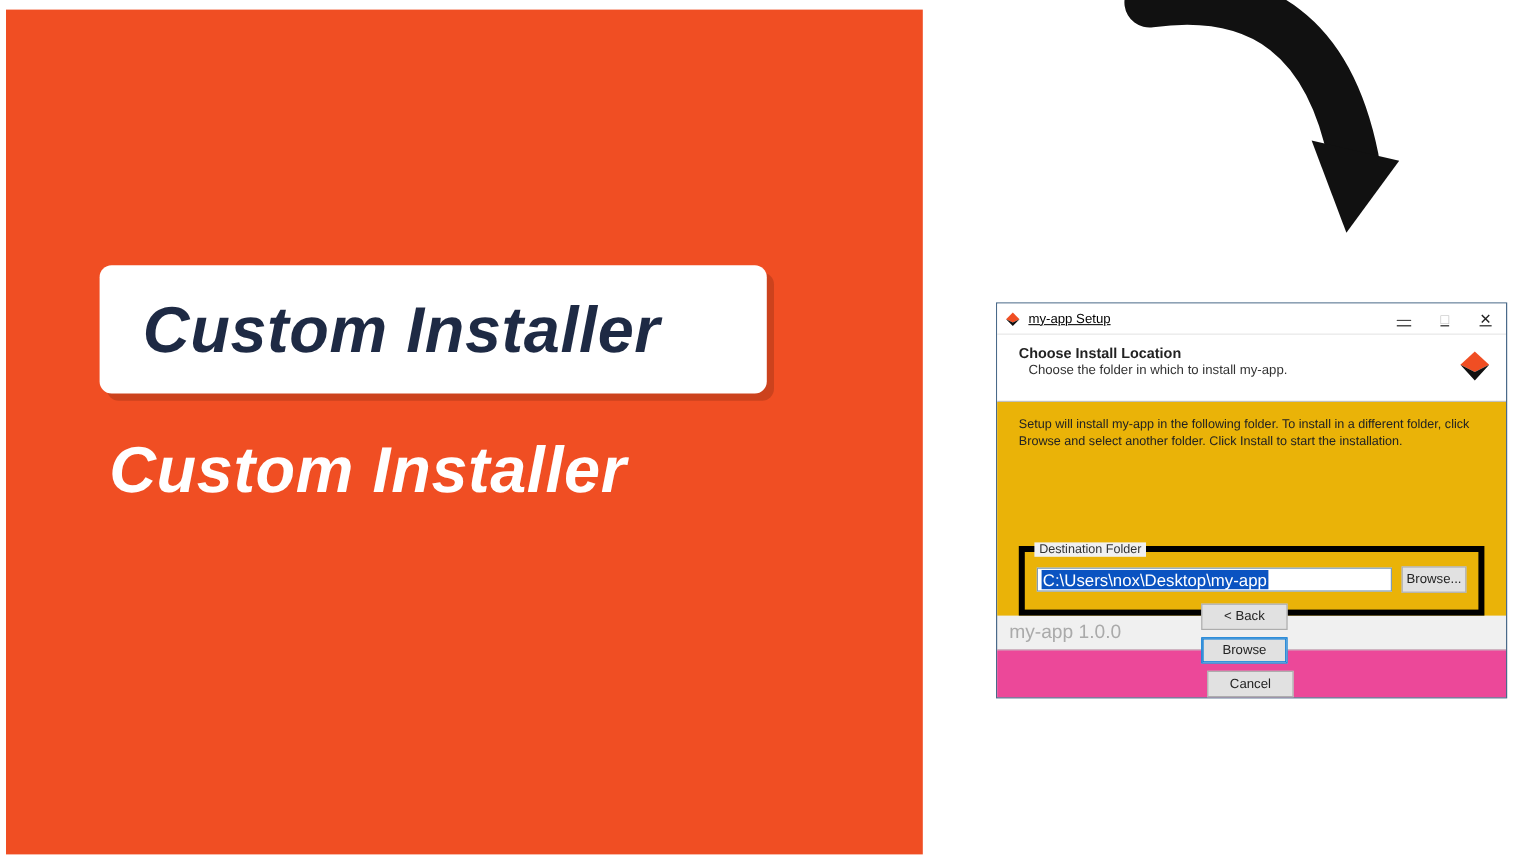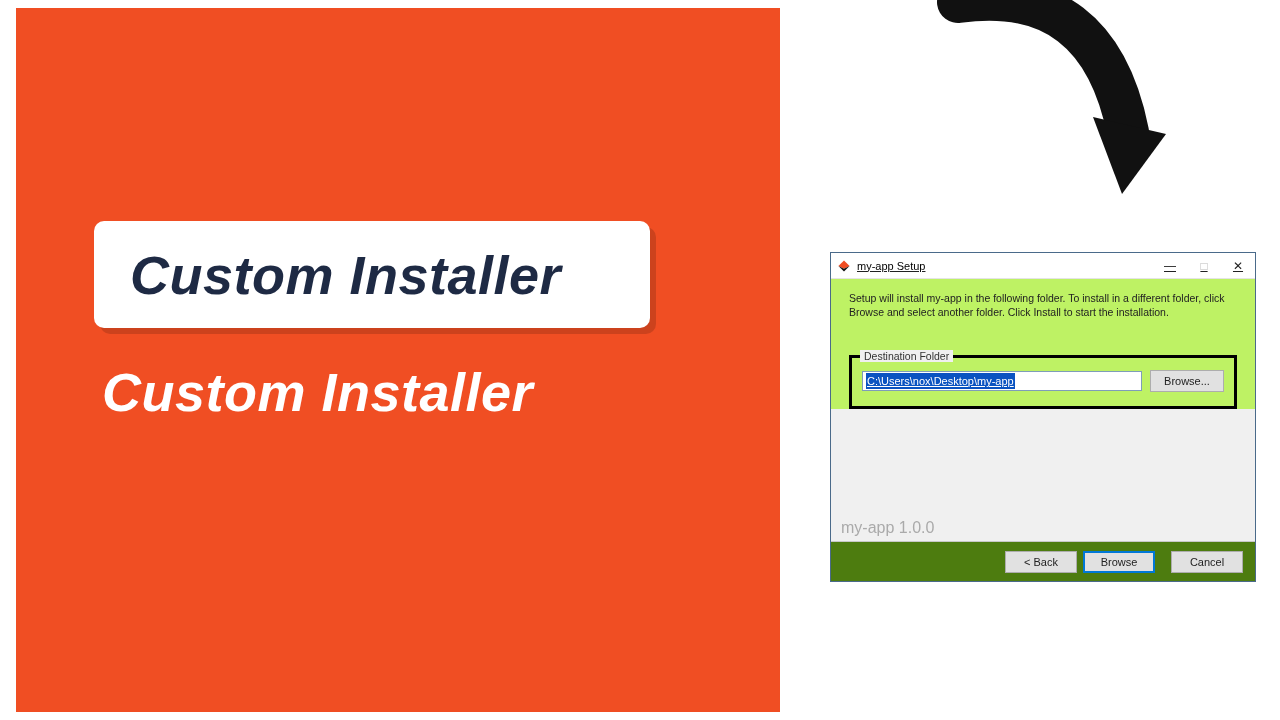--- a/index.html
+++ b/index.html
@@ -6,21 +6,21 @@
   body {
     width: 1280px;
     height: 720px;
     font-family: -apple-system, "Segoe UI", Arial, sans-serif;
     background: #fff;
     overflow: hidden;
     position: relative;
   }
   .left-panel {
     position: absolute;
-    left: 16px;
+    left: 5px;
     top: 8px;
     width: 764px;
     height: 704px;
     background: #f04e23;
   }
   .title-card {
     position: absolute;
     left: 78px;
     top: 213px;
     width: 556px;
@@ -126,31 +126,31 @@
   .dlg-header-icon {
     position: absolute;
     right: 12px;
     top: 12px;
     width: 28px;
     height: 28px;
   }
 
   .dlg-body {
     padding: 12px 18px 0 18px;
-    background: #bef264;
+    background: #eab308;
   }
   .dlg-body .instr {
     font-size: 10.5px;
     color: #222;
     line-height: 1.35;
   }
 
   .dest-group {
-    margin-top: 36px;
-    border: 3px solid #000000;
+    margin-top: 80px;
+    border: 5px solid #000000;
     padding: 12px 10px 14px 10px;
     position: relative;
   }
   .dest-group .legend {
     position: absolute;
     top: -8px;
     left: 8px;
     background: #f0f0f0;
     padding: 0 4px;
     font-size: 10.5px;
@@ -175,51 +175,51 @@
   }
   .dest-input.sel::selection { background:#0a53c1; color:#fff; }
   .path-sel {
     display:inline-block;
     background:#0a53c1;
     color:#fff;
     height:16px;
     line-height:16px;
     margin:1px 0 0 1px;
     padding:0 1px;
-    font-size:11px;
-    text-decoration:underline;
+    font-size:14px;
   }
   .browse-btn {
-    width: 74px;
+    width: 54px;
     height: 22px;
     background: #e1e1e1;
     border: 1px solid #adadad;
     font-size: 11px;
     text-align: center;
     line-height: 20px;
   }
 
   .dlg-version {
     position: absolute;
     left: 10px;
     bottom: 44px;
     font-size: 16px;
     color: #aaa;
   }
   .dlg-footer {
     position: absolute;
     left: 0; right: 0; bottom: 0;
     height: 40px;
     border-top: 1px solid #c8c8c8;
-    background: #4d7c0f;
+    background: #ec4899;
     display: flex;
     justify-content: flex-end;
     align-items: center;
     gap: 6px;
     padding-right: 12px;
+    flex-direction: column;
   }
   .dlg-btn {
     width: 72px;
     height: 22px;
     background: #e1e1e1;
     border: 1px solid #adadad;
     font-size: 11px;
     text-align: center;
     line-height: 20px;
   }
@@ -253,20 +253,28 @@
       <polygon points="2,10 10,14 18,10 10,18" fill="#111"></polygon>
     </svg>
     <div class="dlg-title">my-app Setup</div>
     <div class="win-ctrls">
       <div class="win-btn">—</div>
       <div class="win-btn disabled">□</div>
       <div class="win-btn">✕</div>
     </div>
   </div>
 
+  <div class="dlg-header">
+    <div class="h-title">Choose Install Location</div>
+    <div class="h-sub">Choose the folder in which to install my-app.</div>
+    <svg class="dlg-header-icon" viewBox="0 0 28 28">
+      <polygon points="14,2 26,13 14,19 2,13" fill="#f04e23"></polygon>
+      <polygon points="2,13 14,19 26,13 14,26" fill="#111"></polygon>
+    </svg>
+  </div>
 
   <div class="dlg-body">
     <div class="instr">Setup will install my-app in the following folder. To install in a different folder, click Browse and select another folder. Click Install to start the installation.</div>
 
     <div class="dest-group">
       <span class="legend">Destination Folder</span>
       <div class="dest-row">
         <div class="dest-input sel">
           <span class="path-sel">C:\Users\nox\Desktop\my-app</span>
         </div>

